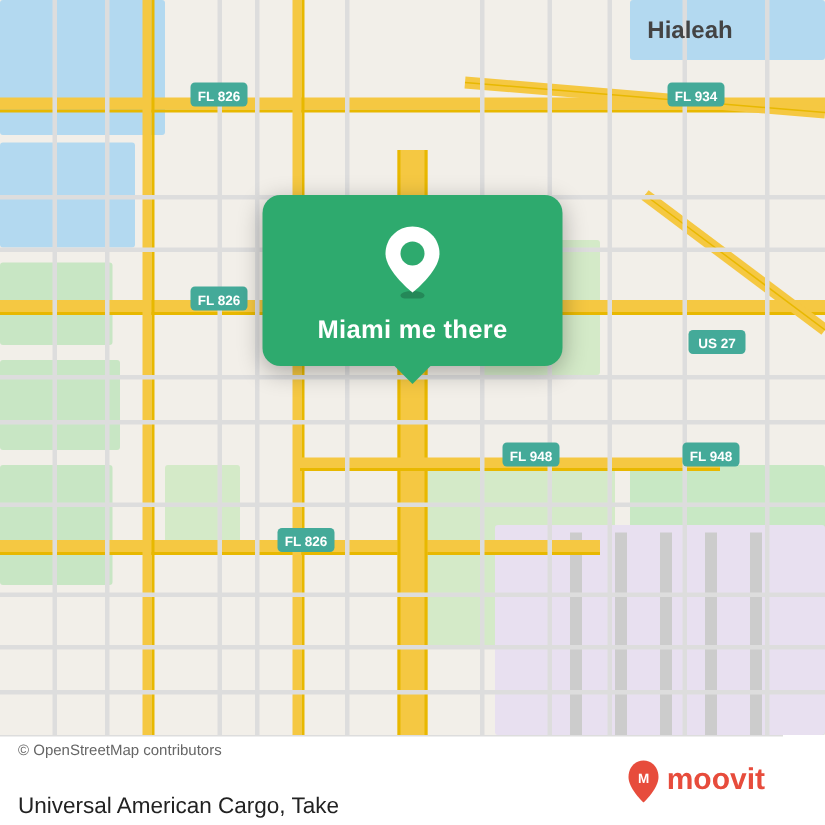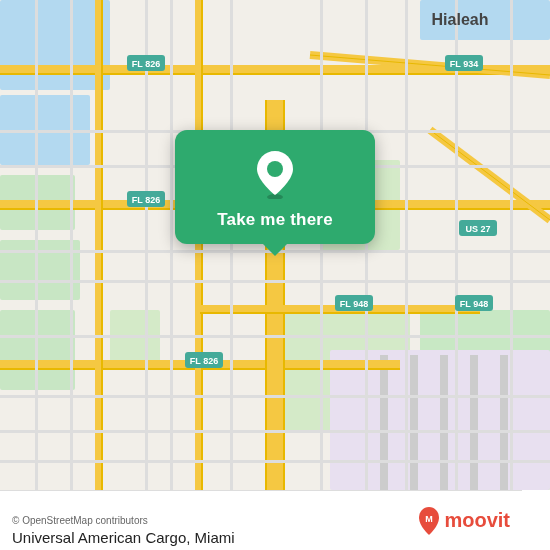--- a/index.html
+++ b/index.html
@@ -72,21 +72,21 @@
     }
 
     
     #bottom-bar {
       width: 522px;
       height: 60px;
       background: #fff;
       border-top: 1px solid #ddd;
       display: flex;
       flex-direction: column;
-      justify-content: flex-end;
+      justify-content: space-between;
       padding: 4px 12px;
       position: relative;
     }
 
     #attribution {
       font-size: 10px;
       color: #666;
       margin-bottom: 3px;
     }
 
@@ -216,27 +216,27 @@
 
   
   <div id="location-card">
     <div id="pin-icon-wrap">
       <svg width="44" height="50" viewBox="0 0 44 50">
         <ellipse cx="22" cy="48" rx="8" ry="3" fill="rgba(0,0,0,0.2)"></ellipse>
         <path d="M22 2 C12 2 4 10 4 20 C4 32 22 46 22 46 C22 46 40 32 40 20 C40 10 32 2 22 2 Z" fill="white"></path>
         <circle cx="22" cy="20" r="8" fill="#2eaa6e"></circle>
       </svg>
     </div>
-    <span id="card-label">Take me there</span>
+    <span id="card-label">Miami me there</span>
   </div>
 </div>
 
 <div id="bottom-bar">
   <span id="attribution">© OpenStreetMap contributors</span>
-  <span id="place-name">Universal American Cargo, Miami</span>
+  <span id="place-name">Universal American Cargo, Take</span>
 
   <div id="moovit-logo">
 
     <svg width="22" height="30" viewBox="0 0 22 30">
       <path d="M11 1 C5 1 1 6 1 12 C1 20 11 29 11 29 C11 29 21 20 21 12 C21 6 17 1 11 1 Z" fill="#e74c3c"></path>
       <text x="11" y="16" font-size="9" fill="white" text-anchor="middle" font-weight="bold">M</text>
     </svg>
     <span id="moovit-text">moovit</span>
   </div>
 </div>

